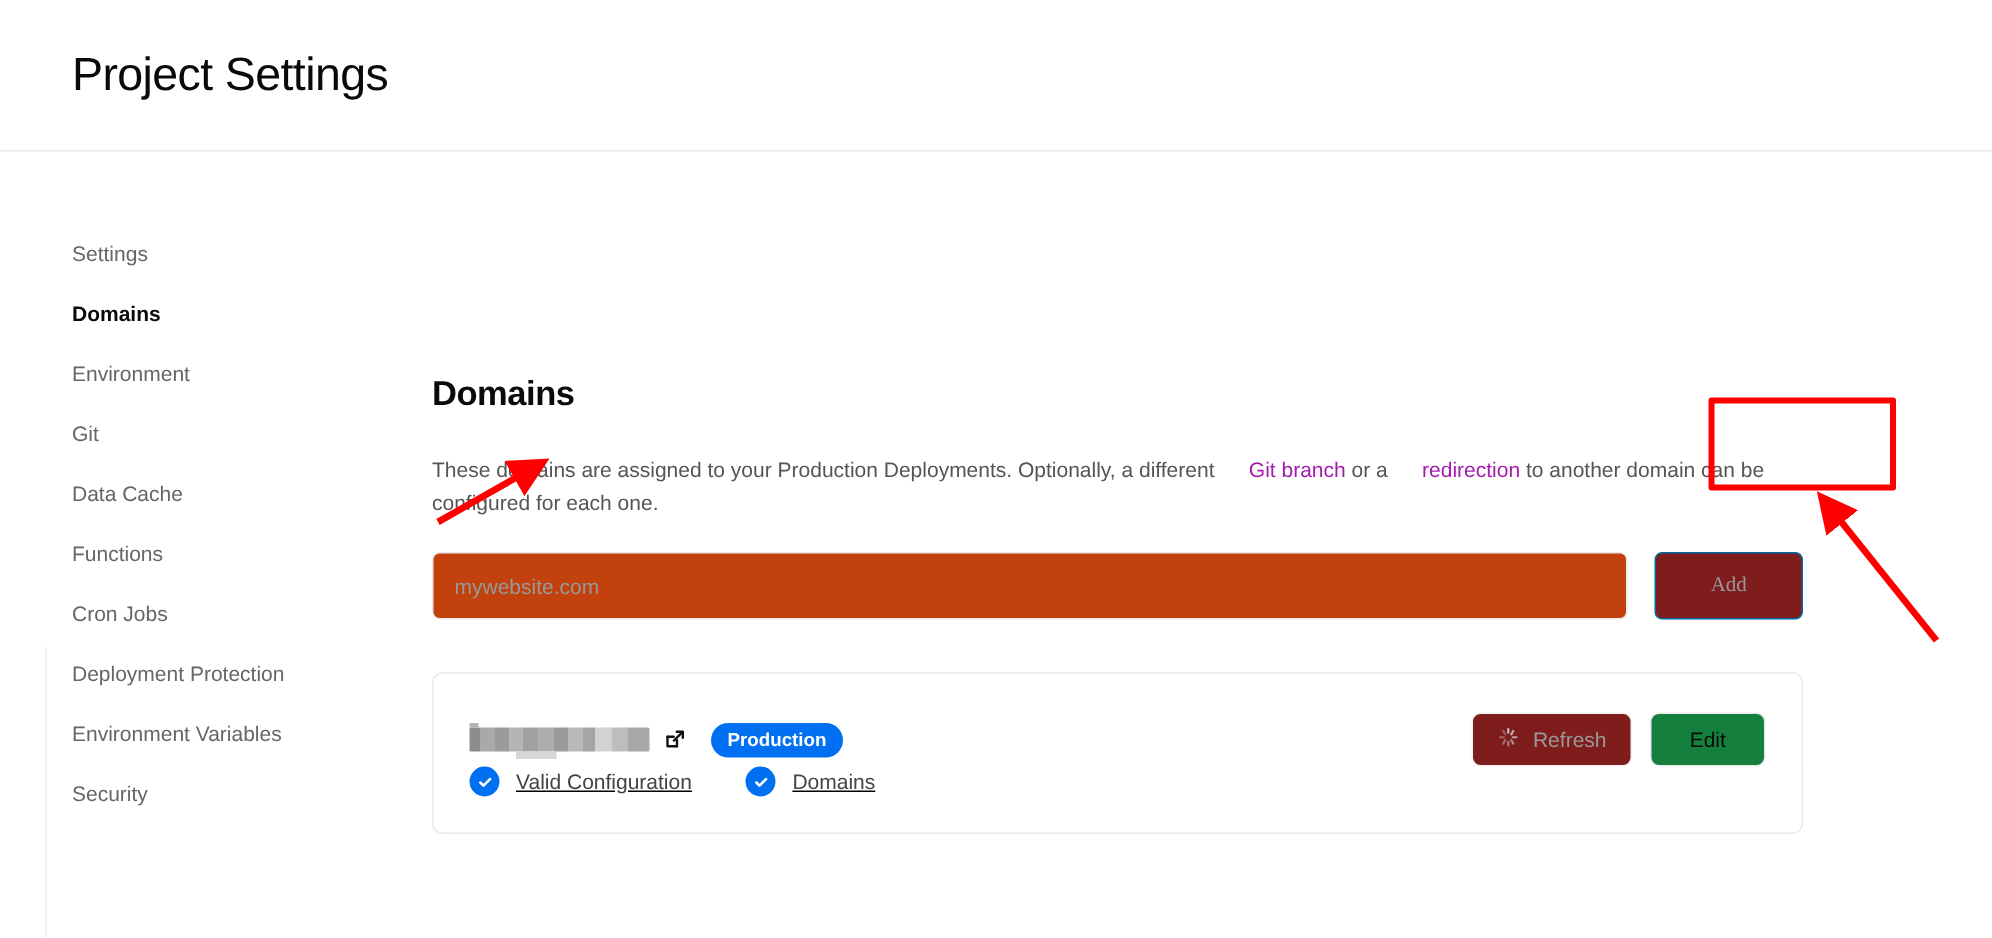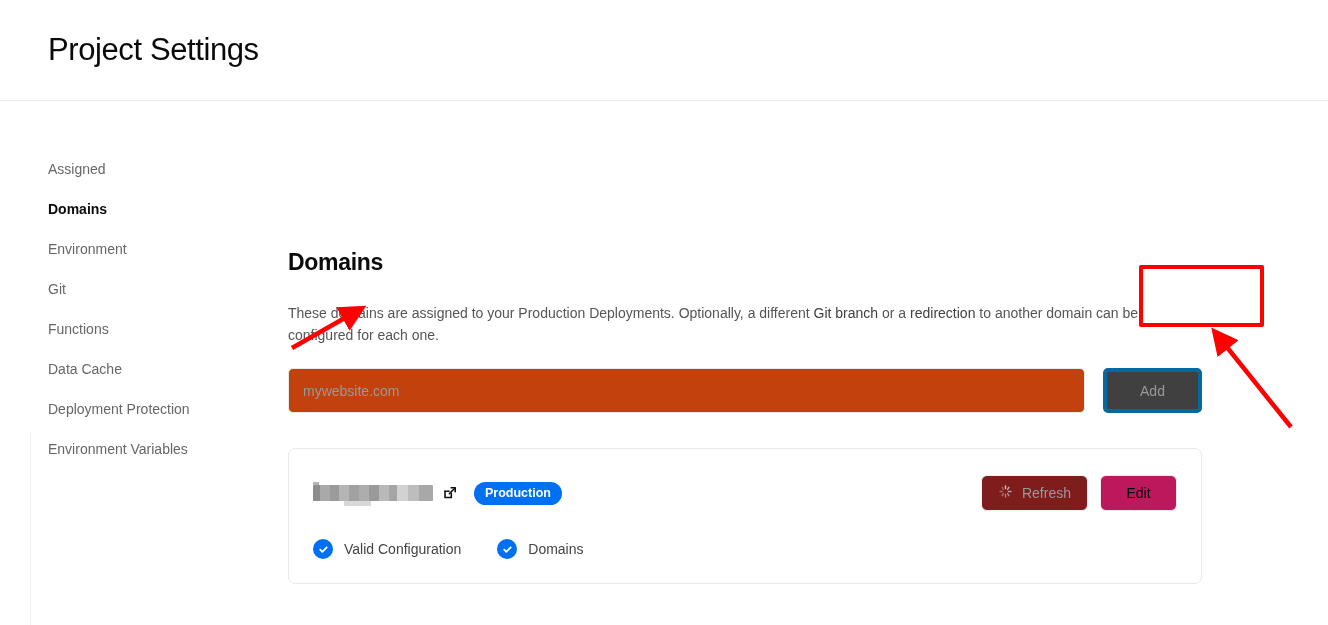--- a/index.html
+++ b/index.html
@@ -80,23 +80,24 @@
     margin-bottom: 26px;
   }
   .section-desc {
     font-size: 14px;
     line-height: 22px;
     color: #555555;
     max-width: 890px;
     margin-bottom: 22px;
   }
   .section-desc a {
-    color: #404040;
+    color: #a21caf;
     text-decoration: none;
     cursor: pointer;
+    margin-left: 19px;
   }
 
   
   .add-row {
     display: flex;
     align-items: stretch;
     gap: 18px;
     margin-bottom: 35px;
   }
   .domain-input {
@@ -109,26 +110,26 @@
     font-size: 14px;
     font-family: "Liberation Sans", sans-serif;
     color: #0a0a0a;
     outline: none;
   }
   .domain-input::placeholder { color: #999999; }
 
   .add-button {
     flex: 0 0 99px;
     height: 45px;
-    border: 4px solid #0369a1;
+    border: 1px solid #0369a1;
     border-radius: 5px;
-    background: #404040;
+    background: #7f1d1d;
     color: #999999;
     font-size: 14px;
-    font-family: Liberation Sans, sans-serif;
+    font-family: Liberation Serif, serif;
     cursor: default;
   }
 
   
   .domain-card {
     width: 914px;
     border: 1px solid #eaeaea;
     border-radius: 7px;
     background: #fff;
     padding: 26px 24px 24px 24px;
@@ -208,32 +209,32 @@
     cursor: default;
   }
   .edit-button {
     display: inline-flex;
     align-items: center;
     justify-content: center;
     height: 36px;
     width: 77px;
     border: 1px solid #eaeaea;
     border-radius: 6px;
-    background: #be185d;
+    background: #15803d;
     color: #0a0a0a;
     font-size: 14px;
     font-family: "Liberation Sans", sans-serif;
     cursor: pointer;
   }
 
   .statuses {
     display: flex;
     align-items: flex-end;
     gap: 36px;
-    margin-top: 28px;
+    text-decoration: underline;
   }
   .status {
     display: flex;
     align-items: center;
     gap: 11px;
     font-size: 14px;
     color: #444444;
   }
   .check-circle {
     width: 20px; height: 20px;
@@ -268,28 +269,30 @@
 <div class="page">
 
   <div class="header">
     <h1 class="header-title">Project Settings</h1>
   </div>
 
   <div class="body">
 
     <nav class="sidebar">
       <div class="sidebar-rule"></div>
-      <div class="sidebar-item">Assigned</div>
+      <div class="sidebar-item">Settings</div>
       <div class="sidebar-item active">Domains</div>
       <div class="sidebar-item">Environment</div>
       <div class="sidebar-item">Git</div>
+      <div class="sidebar-item">Data Cache</div>
       <div class="sidebar-item">Functions</div>
-      <div class="sidebar-item">Data Cache</div>
+      <div class="sidebar-item">Cron Jobs</div>
       <div class="sidebar-item">Deployment Protection</div>
       <div class="sidebar-item">Environment Variables</div>
+      <div class="sidebar-item">Security</div>
     </nav>
 
     <main class="main">
       <div class="main-inner">
 
         <h2 class="section-title">Domains</h2>
 
         <p class="section-desc"><span>These domains are assigned to your Production Deployments. Optionally, a different </span><a>Git branch</a><span> or a </span><a>redirection</a><span> to another domain can be configured for each one.</span></p>
 
         <div class="add-row">

